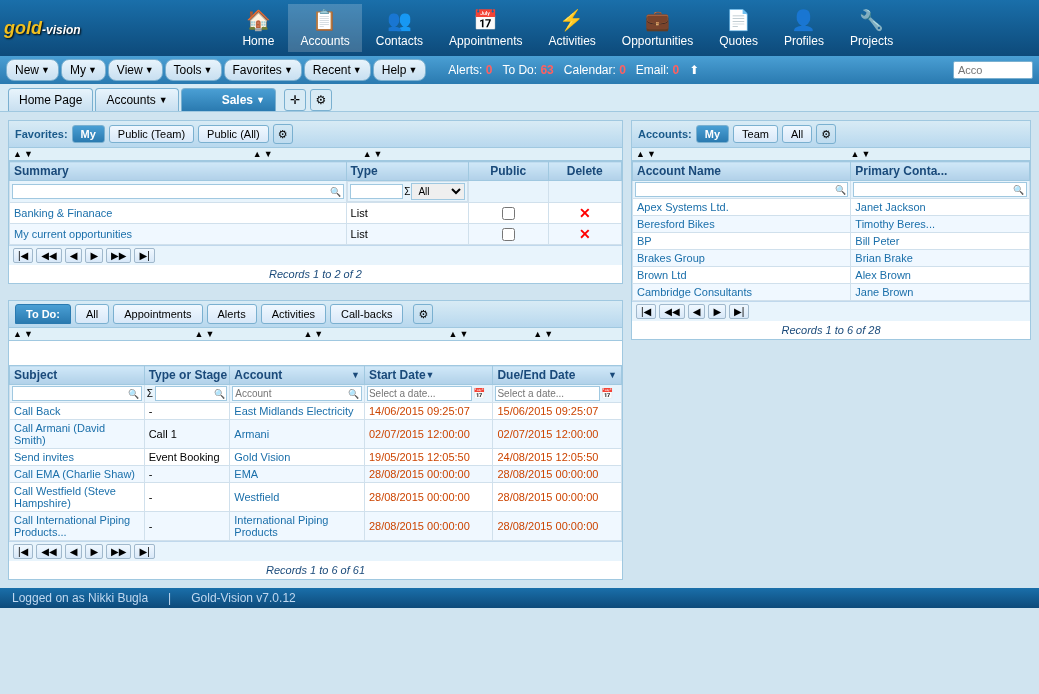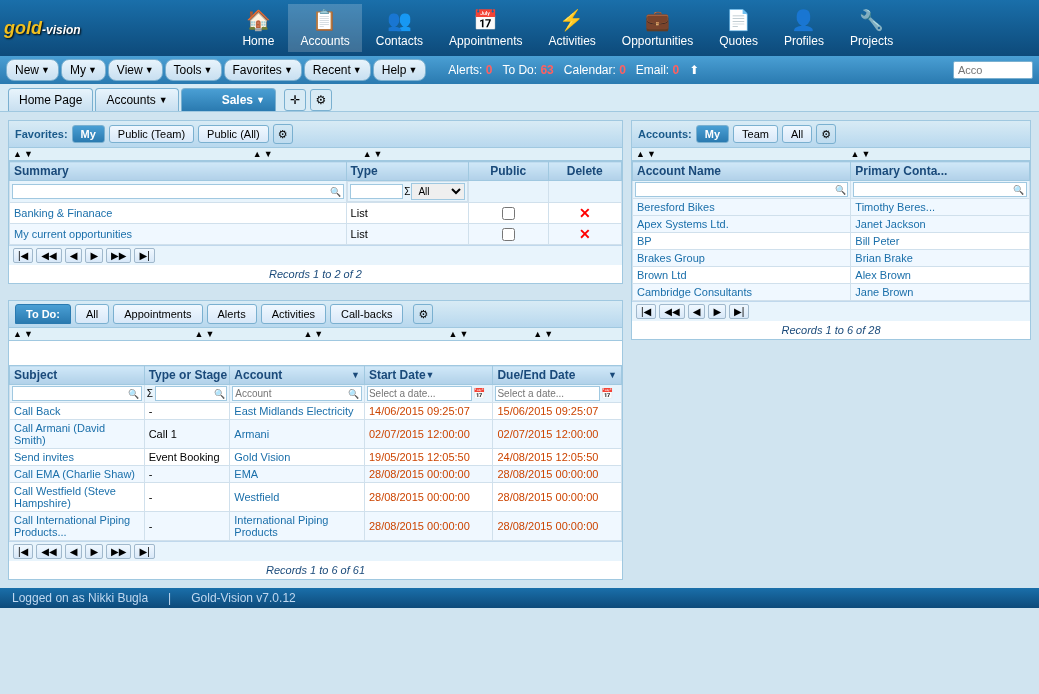--- a/index.html
+++ b/index.html
@@ -732,27 +732,27 @@
             </td>
             <td>
               <div class="filter-input-wrap">
                 <input type="text" style="">
                 <span class="filter-search-icon">🔍</span>
               </div>
             </td>
           </tr>
         </thead>
         <tbody>
+          <tr>
+            <td class="link-cell">Apex Systems Ltd.</td>
+            <td class="link-cell">Janet Jackson</td>
+          </tr>
           <tr style="background:#f0f8ff;">
             <td class="link-cell">Beresford Bikes</td>
             <td class="link-cell">Timothy Beres...</td>
-          </tr>
-          <tr>
-            <td class="link-cell">Apex Systems Ltd.</td>
-            <td class="link-cell">Janet Jackson</td>
           </tr>
           <tr>
             <td class="link-cell">BP</td>
             <td class="link-cell">Bill Peter</td>
           </tr>
           <tr style="background:#f0f8ff;">
             <td class="link-cell">Brakes Group</td>
             <td class="link-cell">Brian Brake</td>
           </tr>
           <tr>

